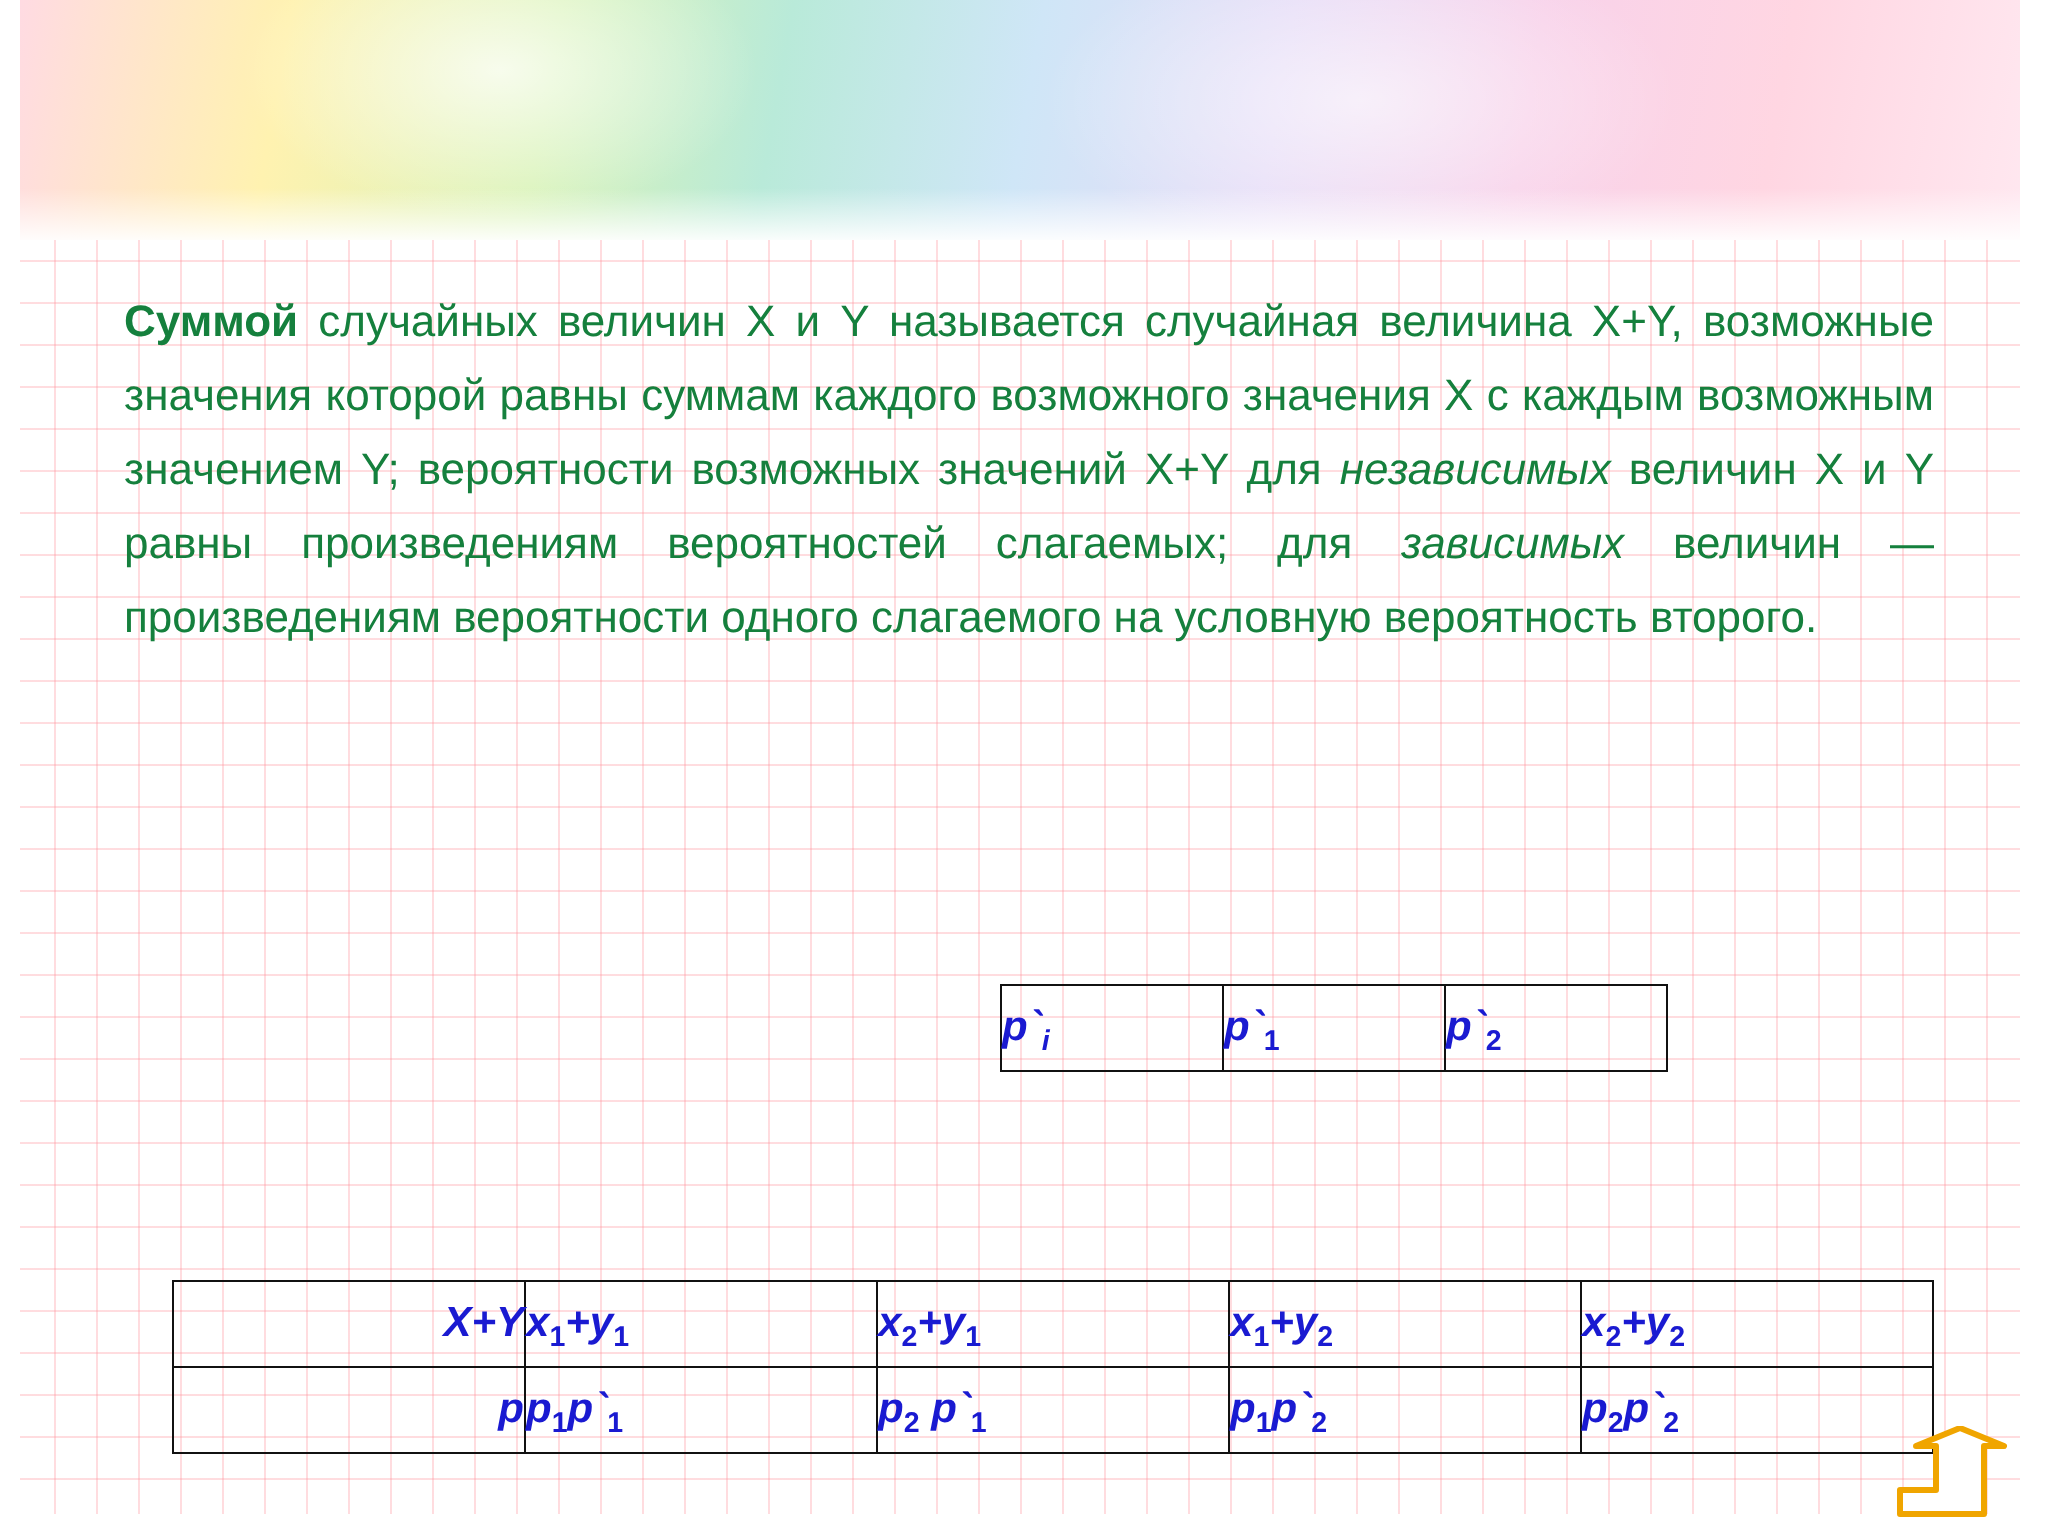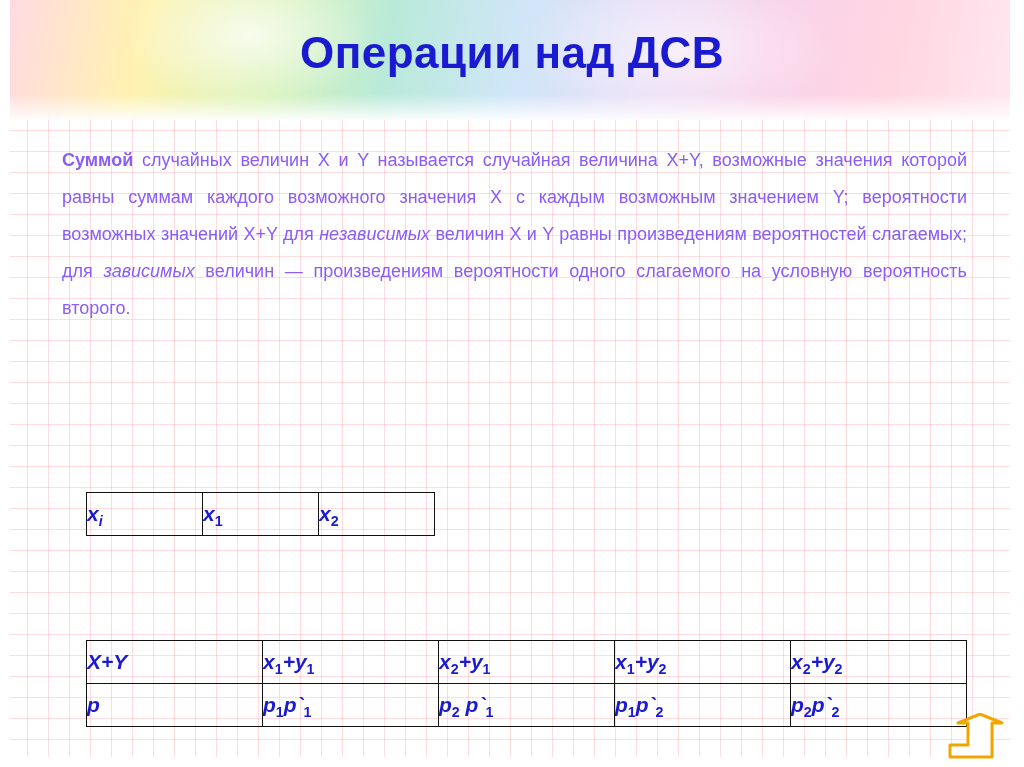--- a/index.html
+++ b/index.html
@@ -92,23 +92,23 @@
     color: #1a1ad1;
     letter-spacing: 0.5px;
   }
 
   
   .body-text {
     position: absolute;
     left: 62px;
     top: 142px;
     width: 905px;
-    font-size: 18px;
+    font-size: 22px;
     line-height: 37px;
-    color: #8b5cf6;
+    color: #15803d;
     text-align: justify;
     text-justify: inter-word;
   }
   .body-text b { font-weight: bold; }
   .body-text i { font-style: italic; }
 
   
   table.tbl {
     border-collapse: collapse;
     position: absolute;
@@ -116,21 +116,21 @@
     font-weight: bold;
     font-size: 21px;
   }
   table.tbl td {
     border: 1px solid #111111;
     padding: 0;
     height: 42px;
     vertical-align: middle;
     white-space: nowrap;
   }
-  td.c { text-align: left; }
+  td.c { text-align: right; }
   td.l { padding-left: 14px; text-align: left; }
 
   #table-x { left: 86px; top: 492px; }
   #table-x td { width: 115px; }
   #table-y { left: 500px; top: 492px; }
   #table-y td { width: 110px; }
   #table-sum { left: 86px; top: 640px; }
   #table-sum td.hdr { width: 175px; }
   #table-sum td.val { width: 175px; }
 
@@ -158,38 +158,37 @@
 
   <div class="bg-grid"></div>
   <div class="header-band">
     <div class="header-blob-a"></div>
     <div class="header-blob-b"></div>
   </div>
   <div class="bg-white-margin-left"></div>
   <div class="bg-white-margin-right"></div>
   <div class="bg-white-margin-bottom"></div>
 
-  <div class="title">Операции над ДСВ</div>
 
   <div class="body-text">
     <b>Суммой</b><span> случайных величин X и Y называется случайная величина X+Y, возможные значения которой равны суммам каждого возможного значения X с каждым возможным значением Y; вероятности возможных значений X+Y для </span><i>независимых</i><span> величин X и Y равны произведениям вероятностей слагаемых; для </span><i>зависимых</i><span> величин — произведениям вероятности одного слагаемого на условную вероятность второго.</span>
   </div>
 
   <table class="tbl" id="table-x">
     <tbody>
-        <tr>
-      <td class="l"><span class="it">x</span><sub class="it">i</sub></td>
-      <td class="l"><span class="it">x</span><sub>1</sub></td>
-      <td class="l"><span class="it">x</span><sub>2</sub></td>
-    </tr>
   </tbody>
     </table>
 
   <table class="tbl" id="table-y">
     <tbody>
+    <tr>
+      <td class="l"><span class="it">p`</span><sub class="it">i</sub></td>
+      <td class="l"><span class="it">p`</span><sub>1</sub></td>
+      <td class="l"><span class="it">p`</span><sub>2</sub></td>
+    </tr>
   </tbody>
     </table>
 
   <table class="tbl" id="table-sum">
     <tbody>
         <tr>
       <td class="hdr c"><span class="it">X+Y</span></td>
       <td class="val l"><span class="it">x</span><sub>1</sub><span class="it">+y</span><sub>1</sub></td>
       <td class="val l"><span class="it">x</span><sub>2</sub><span class="it">+y</span><sub>1</sub></td>
       <td class="val l"><span class="it">x</span><sub>1</sub><span class="it">+y</span><sub>2</sub></td>

